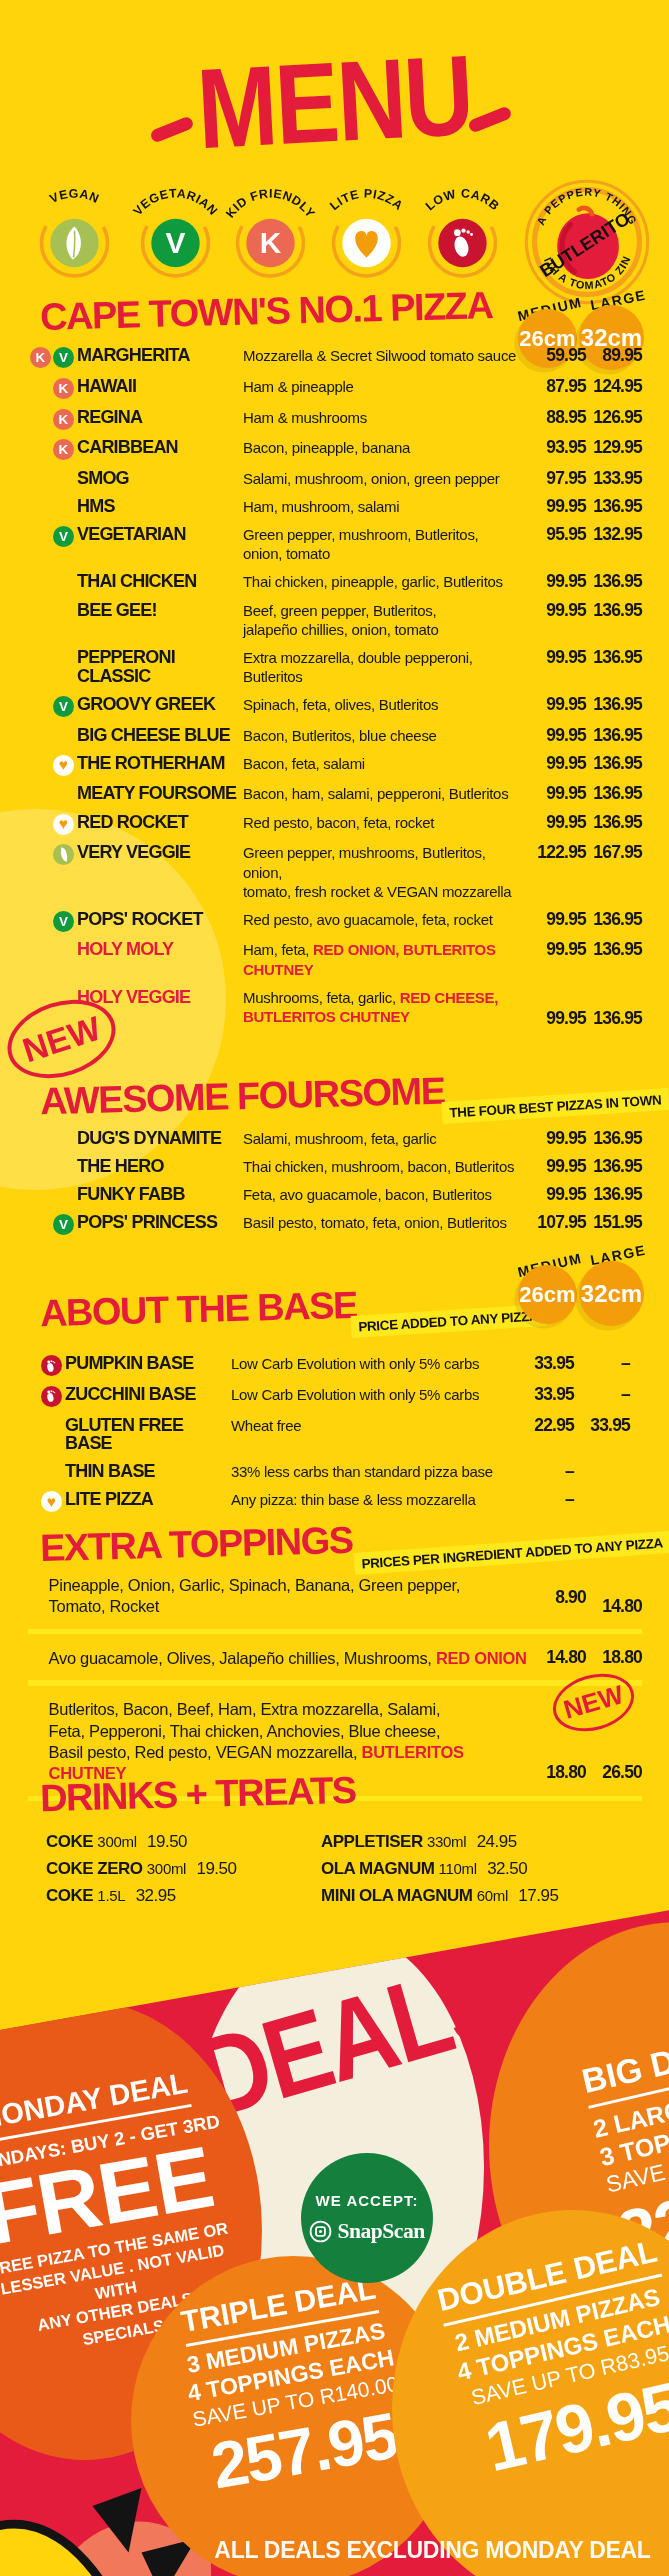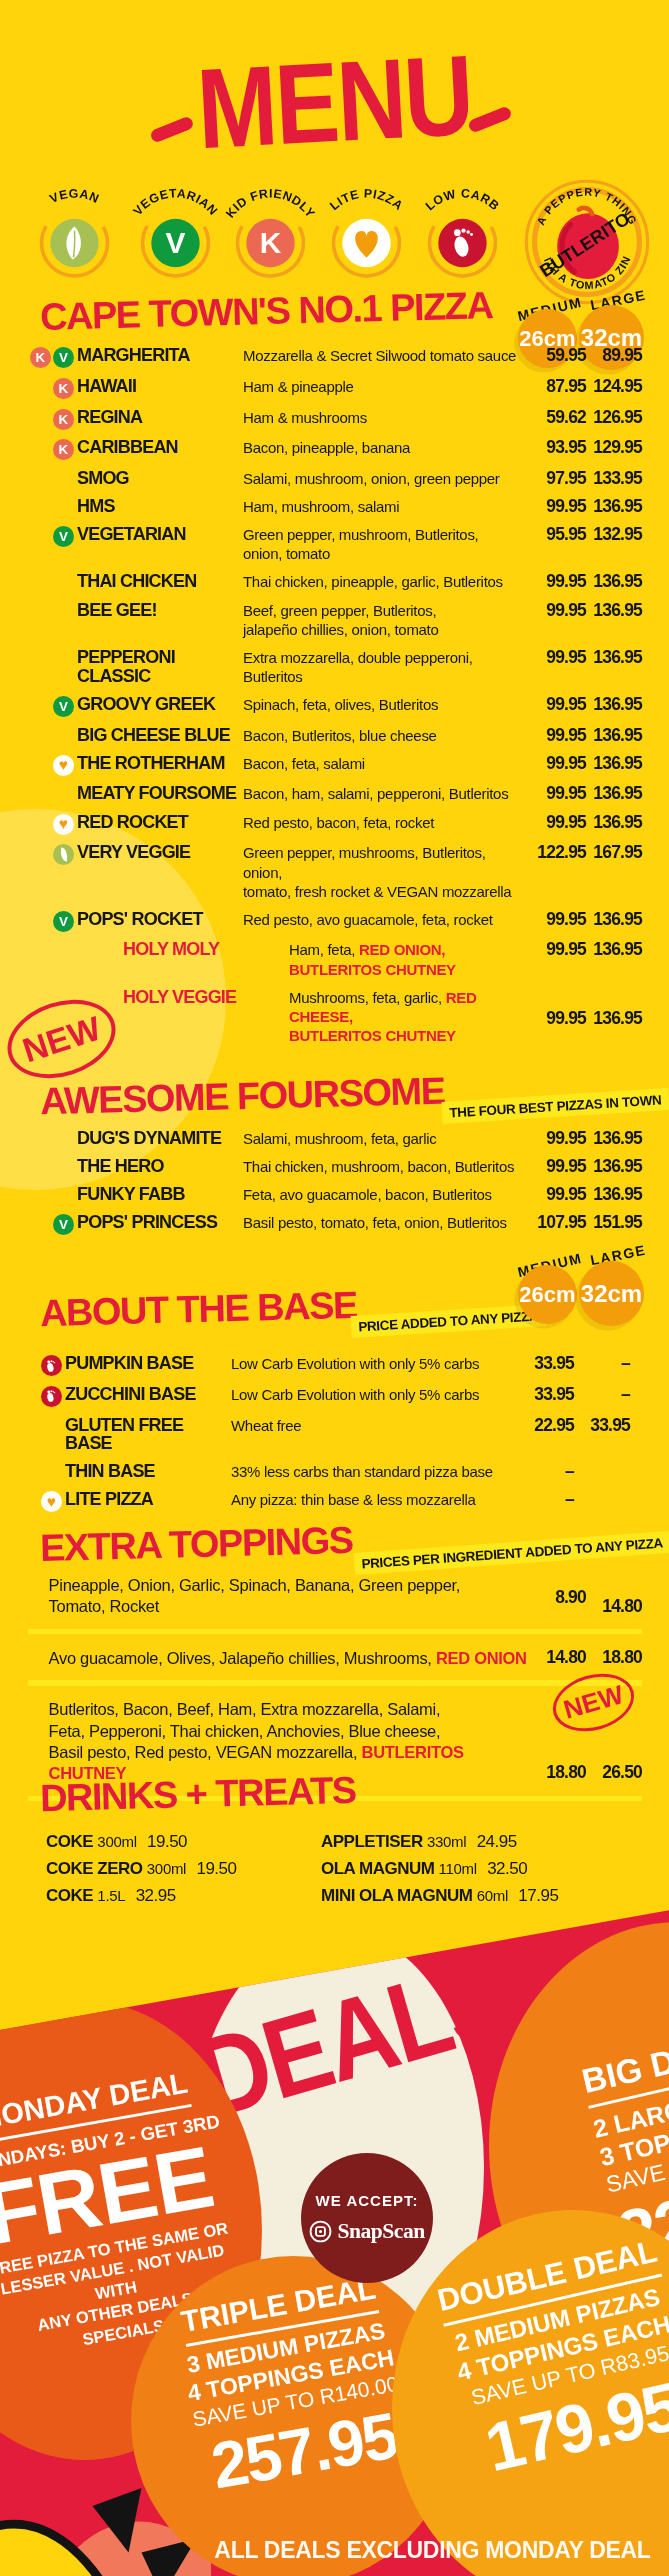--- a/index.html
+++ b/index.html
@@ -17,21 +17,21 @@
        padding:3.6px 7.2px;white-space:nowrap;transform:rotate(-3.5deg);}
   .size-label{font-weight:bold;font-size:14px;letter-spacing:1.5px;color:#111;white-space:nowrap;}
   .ocircle{background:var(--orange);border-radius:50%;color:#fff;font-weight:bold;
            display:flex;align-items:center;justify-content:center;
            box-shadow:-3.6px 4.6px 0 rgba(120,60,0,.12);}
   
   .list{width:614px;}
   .mrow{display:flex;align-items:flex-start;margin-bottom:8.8px;}
   .bcol{width:49px;display:flex;justify-content:flex-end;gap:2.1px;padding:1px 3.1px 0 0;box-sizing:border-box;}
   .ncol{width:166px;font-weight:bold;font-size:18px;letter-spacing:-0.8px;line-height:1.05;padding-right:4.1px;box-sizing:border-box;}
-  .ncol.redname{color:var(--red);margin-left:46px;}
+  .ncol.redname{color:var(--red);}
   .dcol{flex:1;font-size:15px;line-height:1.28;letter-spacing:-0.3px;padding-right:3.1px;}
   .pcol{width:56px;text-align:right;font-weight:bold;font-size:17.5px;letter-spacing:-0.8px;line-height:1.1;}
   .redtxt{color:var(--red);font-weight:bold;}
   .rbadge{width:21px;height:21px;border-radius:50%;display:inline-flex;align-items:center;justify-content:center;
           color:#fff;font-weight:bold;font-size:13.4px;flex:0 0 auto;}
   .rbadge.k{background:#EB6852;}
   .rbadge.v{background:#0F9A3E;}
   .rbadge.heart{background:#fff;color:var(--orange);font-size:15.5px;}
   .rbadge.leaf{background:#A6C054;}
   .rbadge.foot{background:#C81430;}
@@ -78,21 +78,21 @@
   #triple-inner .deal-title{font-size:30px;margin-bottom:5.2px;}
   #triple-inner .deal-line{font-size:23px;line-height:1.2;}
   #triple-inner .deal-save{font-size:21px;}
   #triple-inner .deal-price{font-size:65px;}
   #double-blob{left:392px;top:309px;width:361px;height:397px;background:#F5A313;}
   #double-inner{left:41px;top:46px;width:268px;text-align:center;transform:rotate(-13deg);}
   #double-inner .deal-title{font-size:31px;margin-bottom:5.2px;}
   #double-inner .deal-line{font-size:24px;line-height:1.2;}
   #double-inner .deal-save{font-size:21.6px;}
   #double-inner .deal-price{font-size:68px;}
-  #blue-circle{left:301px;top:252px;width:132px;height:130px;border-radius:50%;background:#7f1d1d;z-index:6;
+  #blue-circle{left:301px;top:252px;width:132px;height:130px;border-radius:50%;background:#15803d;z-index:6;
                display:flex;flex-direction:column;align-items:center;justify-content:center;color:#fff;}
   #we-accept{font-weight:bold;font-size:15px;letter-spacing:1px;}
   #snapscan-row{display:flex;align-items:center;gap:5.2px;margin-top:9.3px;font-family:Liberation Serif, serif;}
   #snapscan-label{font-size:21.6px;font-weight:bold;letter-spacing:-0.5px;}
   #deal-terms-block{left:175px;top:636px;width:515px;text-align:center;color:#FFF9F2;z-index:7;}
   .terms-big{font-size:23px;font-weight:bold;letter-spacing:-0.3px;margin-bottom:12.4px;white-space:nowrap;}
   
   .badge-arc-label{font-family:"Liberation Sans",sans-serif;font-weight:bold;font-size:24px;fill:#111;letter-spacing:1px;}
   .badge-letter{font-family:"Liberation Sans",sans-serif;font-weight:bold;font-size:58px;fill:#fff;}
   .but-arc{font-family:"Liberation Sans",sans-serif;font-weight:bold;font-size:21px;fill:#111;letter-spacing:2px;}
@@ -197,21 +197,21 @@
         <div class="pcol">124.95</div>
       </div>
       <div class="mrow">
         <div class="bcol">
           <span class="rbadge k">K</span>
         </div>
         <div class="ncol">REGINA</div>
         <div class="dcol">
           <div class="dline"><span>Ham &amp; mushrooms</span></div>
         </div>
-        <div class="pcol">59.62</div>
+        <div class="pcol">88.95</div>
         <div class="pcol">126.95</div>
       </div>
       <div class="mrow">
         <div class="bcol">
           <span class="rbadge k">K</span>
         </div>
         <div class="ncol">CARIBBEAN</div>
         <div class="dcol">
           <div class="dline"><span>Bacon, pineapple, banana</span></div>
         </div>

